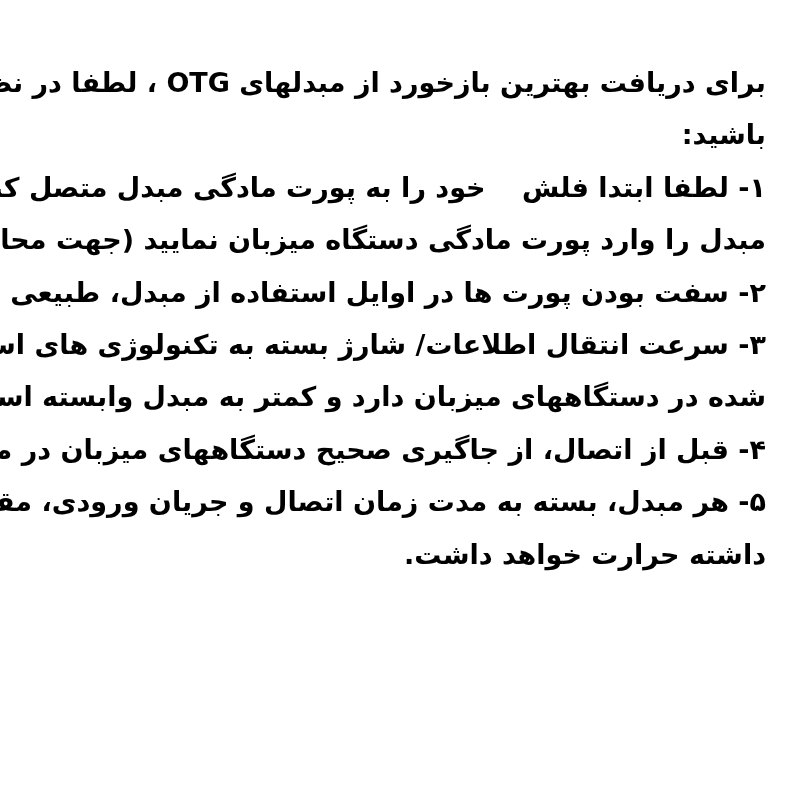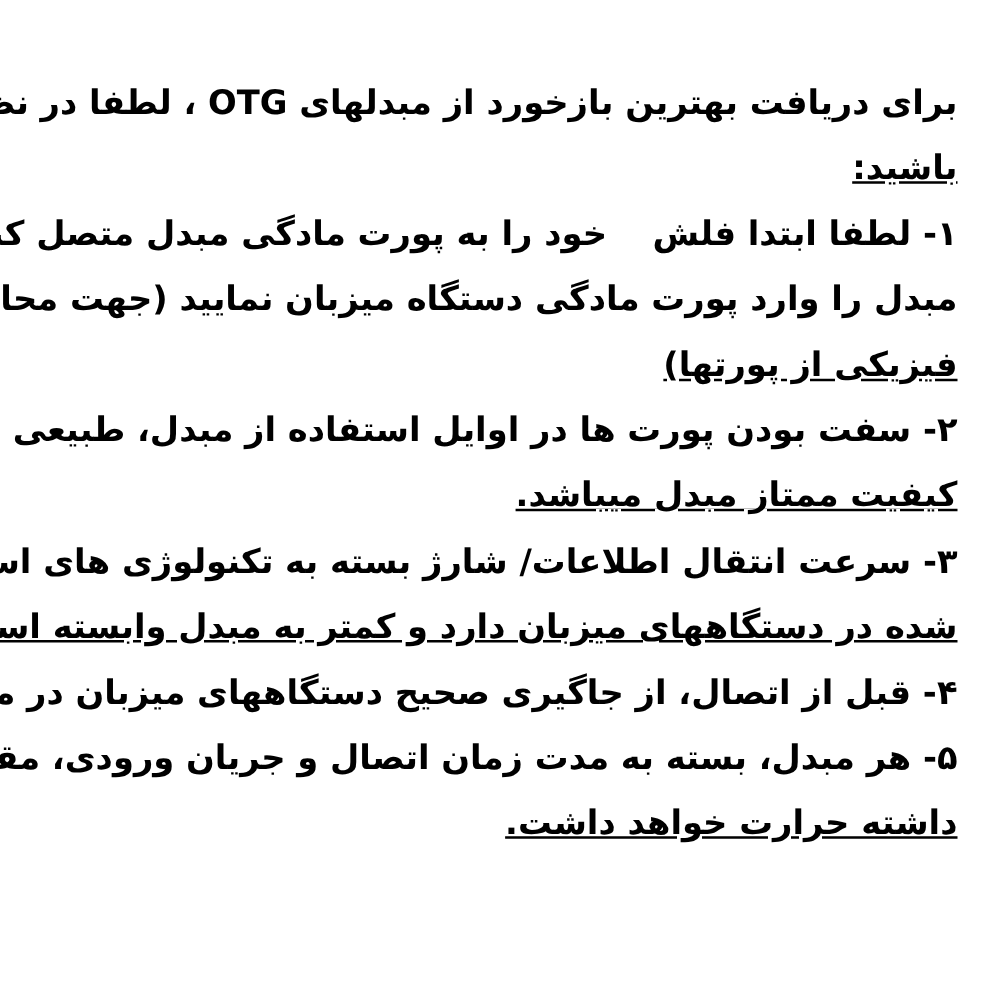--- a/index.html
+++ b/index.html
@@ -26,38 +26,35 @@
     white-space: nowrap;
     color: #000000;
   }
   
   .line.full {
     text-align: justify;
     text-align-last: justify;
   }
   
   .line.end {
-    text-decoration: underline;
   }
 </style>
 </head>
 <body>
 
 <div class="page">
   <div class="doc">
 
     <div class="line full">برای دریافت بهترین بازخورد از مبدلهای OTG ، لطفا در نظر داشته</div>
     <div class="line end">باشید:</div>
 
     <div class="line full">۱- لطفا ابتدا فلش  خود را به پورت مادگی مبدل متصل کنید، سپس</div>
     <div class="line full">مبدل را وارد پورت مادگی دستگاه میزبان نمایید (جهت محافظت</div>
-    <div class="line end">فیزیکی از پورتها)</div>
 
     <div class="line full">۲- سفت بودن پورت ها در اوایل استفاده از مبدل، طبیعی و نمایانگر</div>
-    <div class="line end">کیفیت ممتاز مبدل میباشد.</div>
 
     <div class="line full">۳- سرعت انتقال اطلاعات/ شارژ بسته به تکنولوژی های استفاده</div>
     <div class="line end">شده در دستگاههای میزبان دارد و کمتر به مبدل وابسته است.</div>
 
     <div class="line full">۴- قبل از اتصال، از جاگیری صحیح دستگاههای میزبان در مبدل،</div>
 
     <div class="line full">۵- هر مبدل، بسته به مدت زمان اتصال و جریان ورودی، مقداری</div>
     <div class="line end">داشته حرارت خواهد داشت.</div>
 
   </div>

